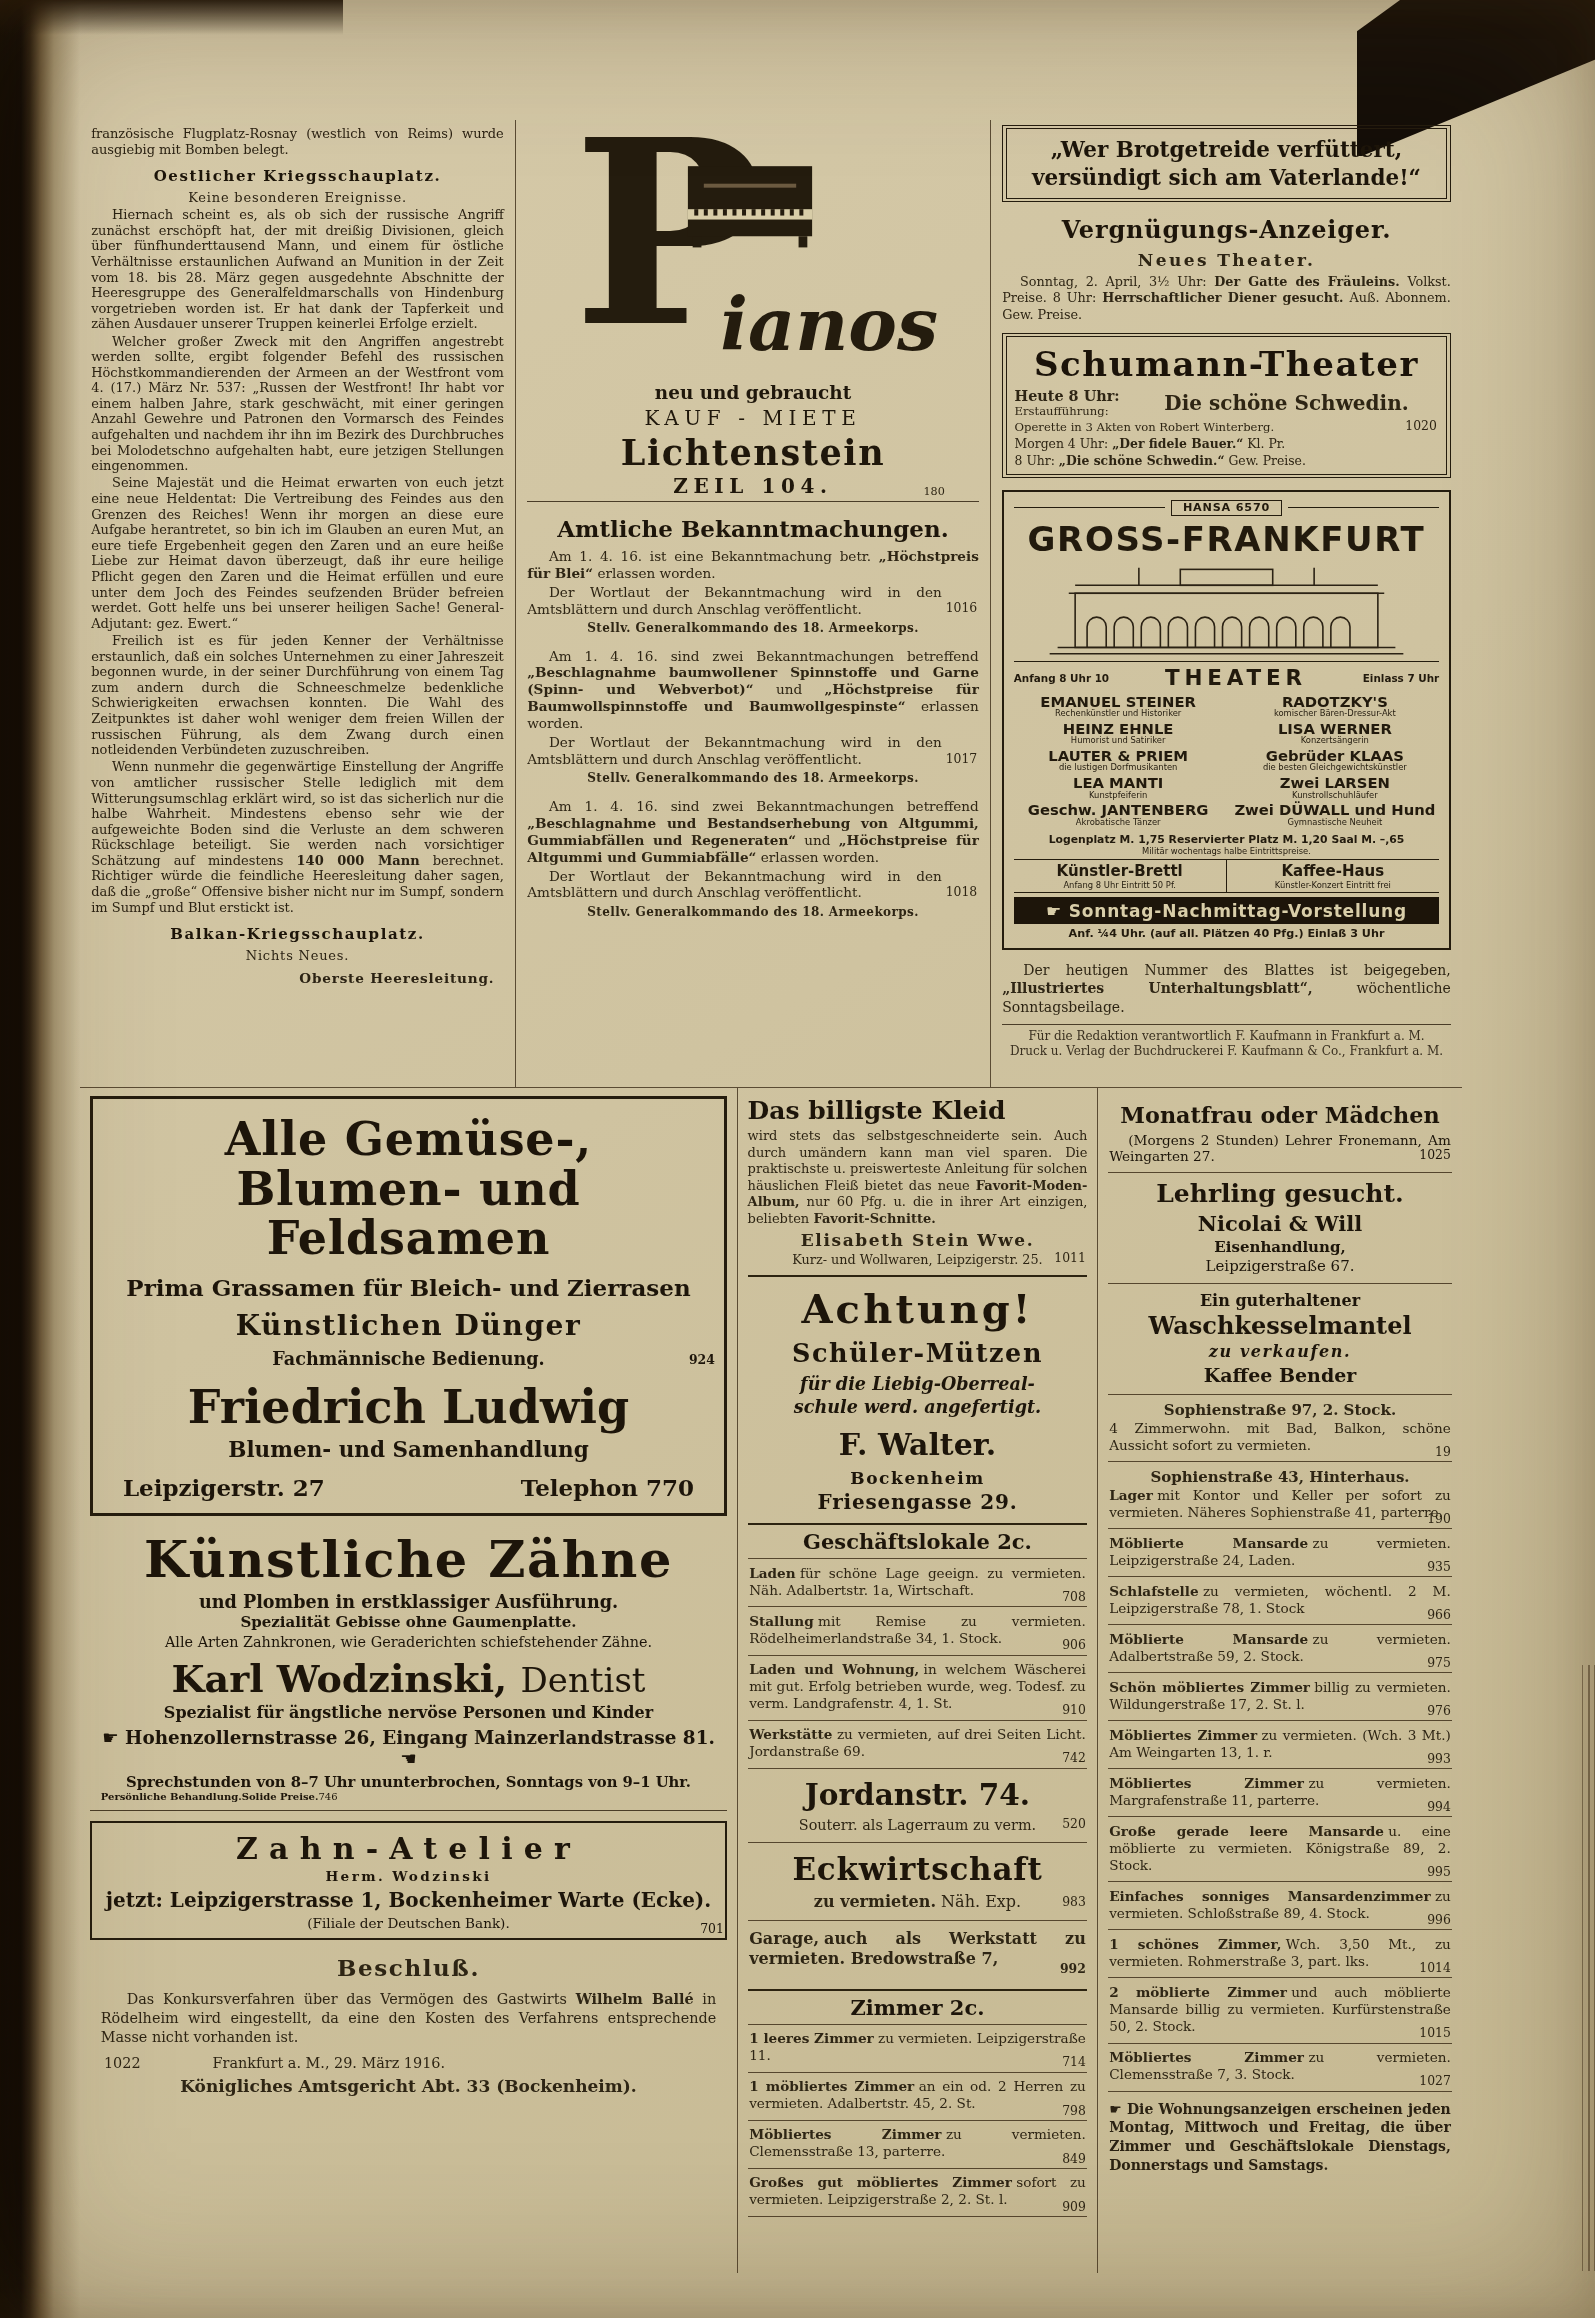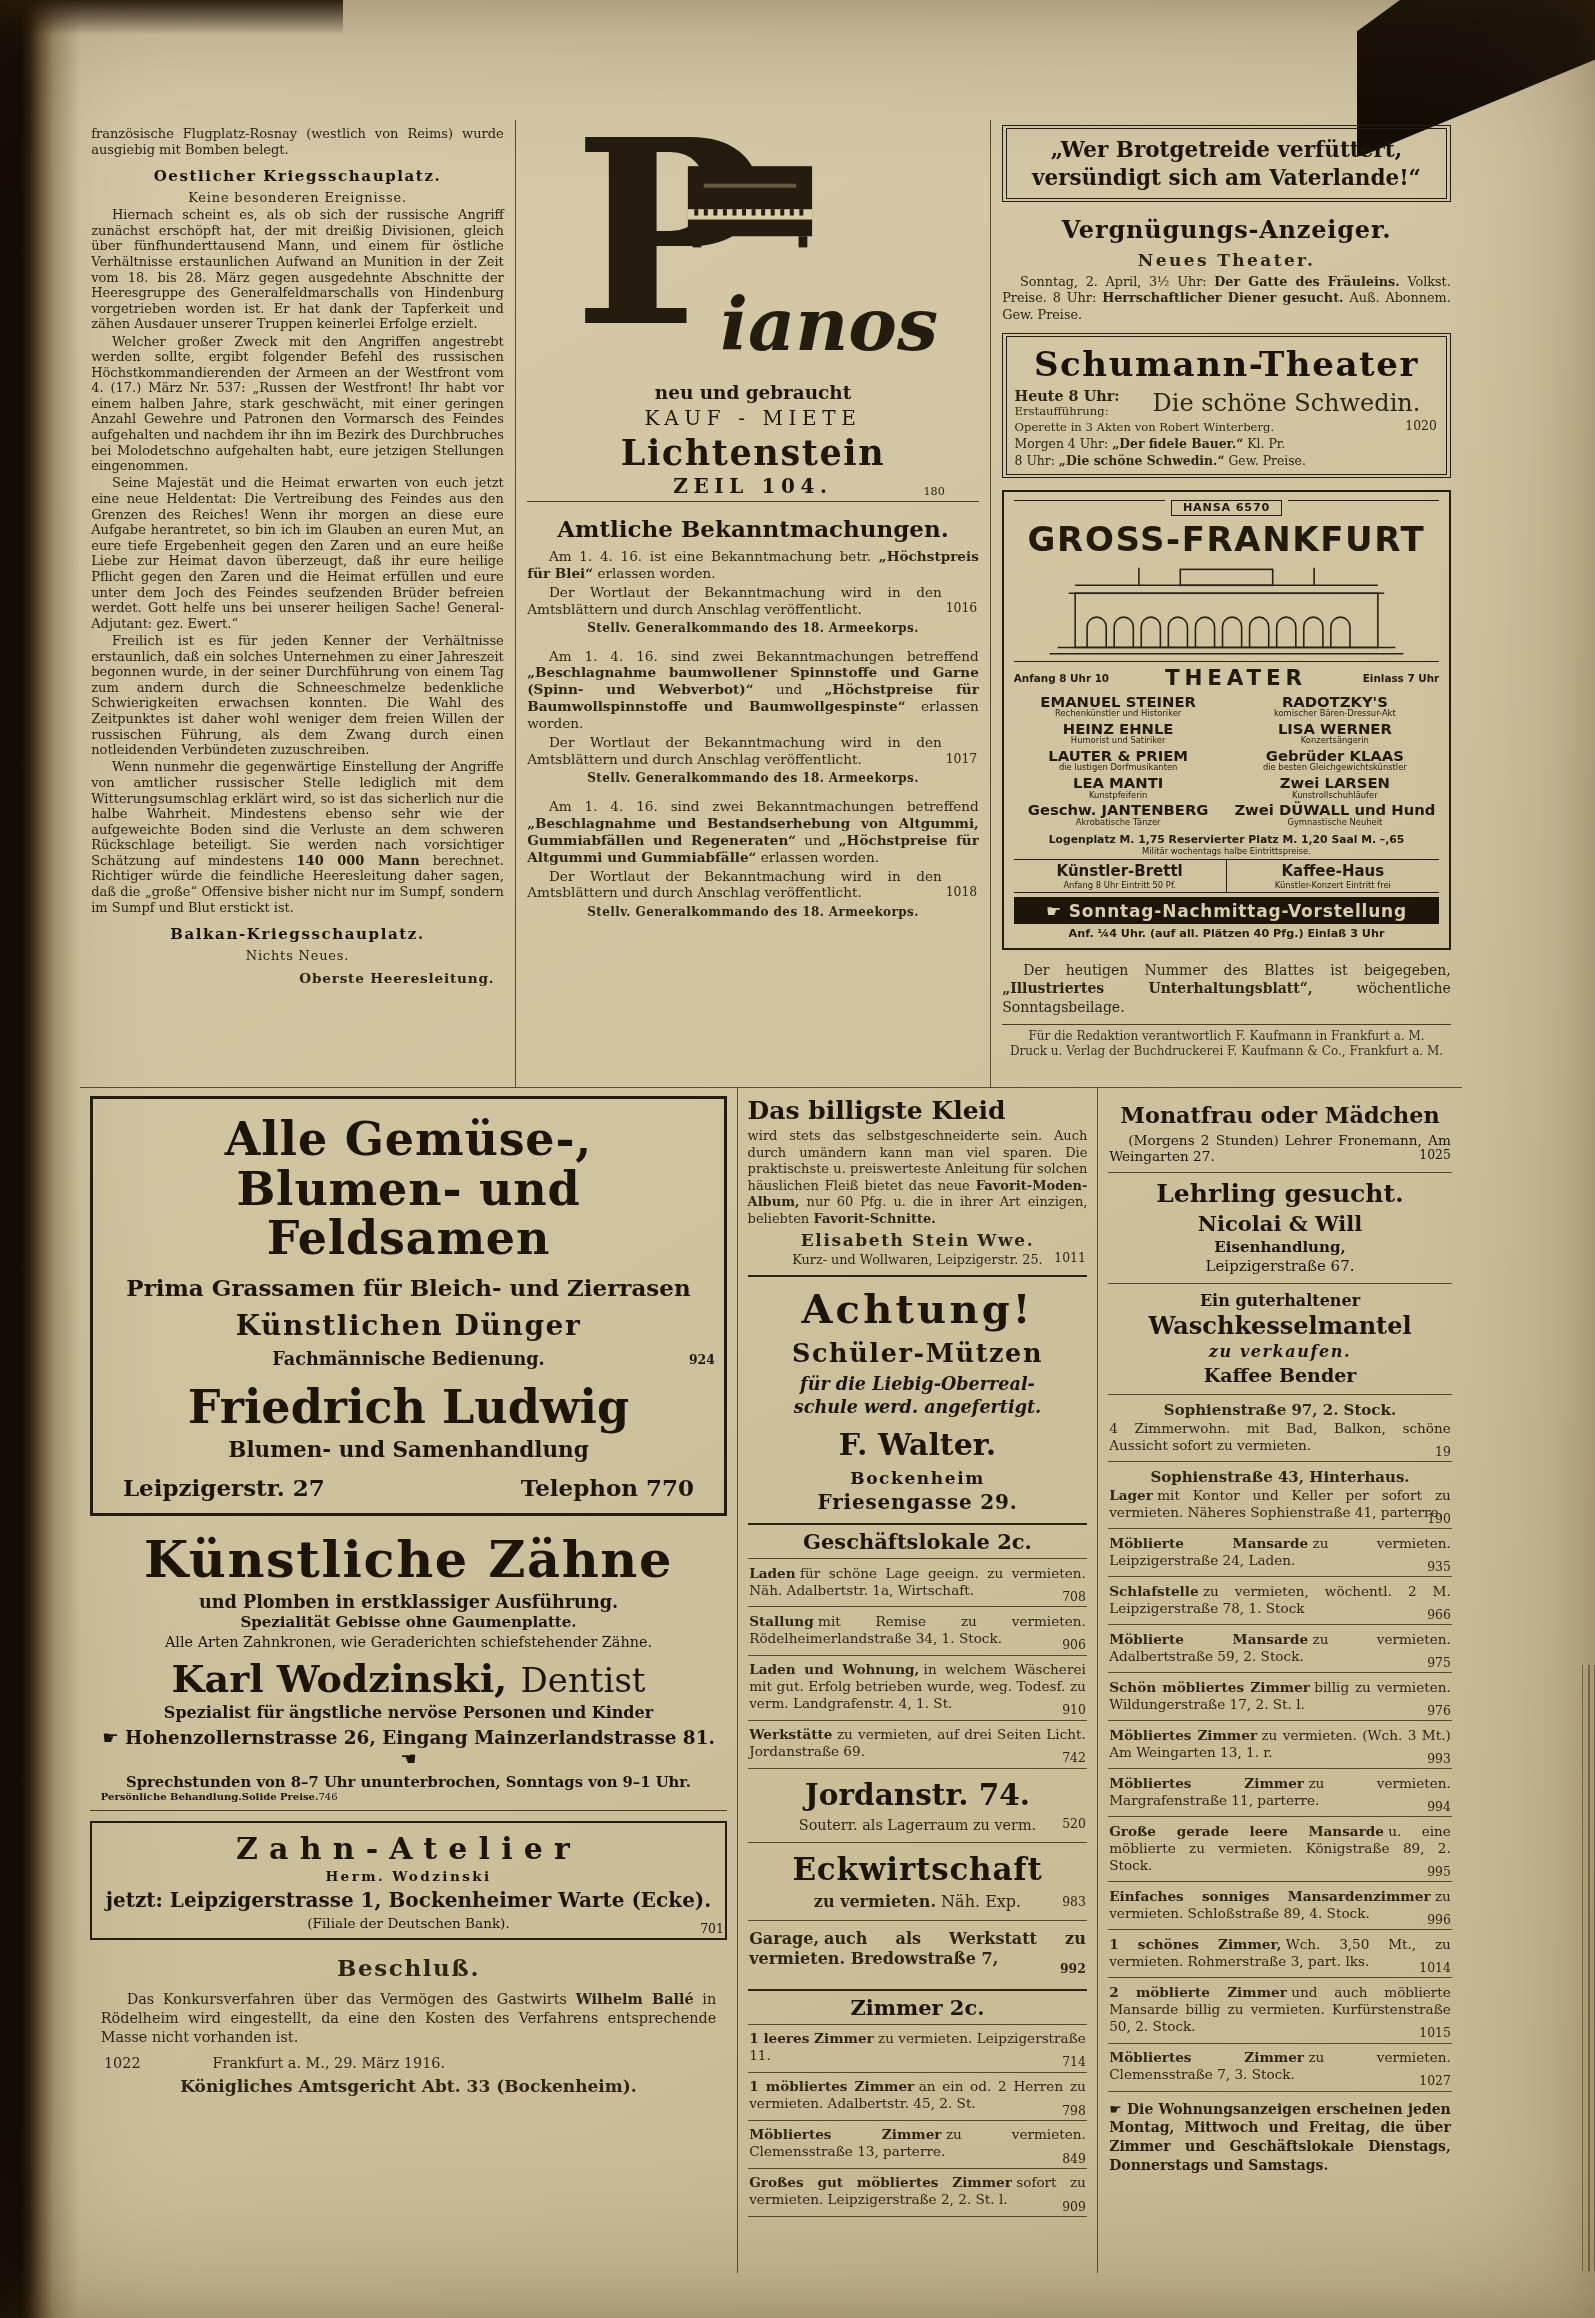--- a/index.html
+++ b/index.html
@@ -66,26 +66,26 @@
   .dbox-inner{border:1.6px solid #241c0e;padding:6.4px 8px}
   .slogan{font-size:21.5px;font-weight:700;text-align:center;line-height:1.3;color:#1d150a}
   .verg-h{font-size:24px;font-weight:700;text-align:center;margin:12.8px 0 6.4px;letter-spacing:0.8px;color:#1d150a}
   .nt-h{font-size:17px;font-weight:700;text-align:center;letter-spacing:2.4px;margin:3.2px 0 3.2px}
   .nt-t{font-size:12.8px;line-height:1.3;text-align:justify;text-indent:1.4em}
   .schumann{margin-top:9.6px}
   .sch-title{font-size:34px;font-weight:700;letter-spacing:1.6px;text-align:center;color:#1b1309}
   .sch-row{display:grid;grid-template-columns:120px 1fr;align-items:center;margin-top:3.2px}
   .sch-heute{font-size:14.4px;font-weight:700}
   .sch-erst{font-size:11.6px}
-  .sch-show{font-size:24px;font-weight:400;text-align:center}
+  .sch-show{font-size:20px;font-weight:700;text-align:center}
   .sch-op{position:relative;font-size:11.6px;margin-top:2.4px;padding-right:32px}
   .sch-l{font-size:12.4px;margin-top:1.6px}
   .gf{margin-top:11.2px}
   .gf-inner{border:2.4px solid #241c0e;padding:8px 9.6px;font-family:"DejaVu Sans",sans-serif;color:#221a0d}
-  .gf-phone-row{display:flex;gap:6px}
+  .gf-phone-row{display:flex;align-items:center;gap:6px}
   .gf-phone-row .l{flex:1;border-top:1.6px solid #241c0e}
   .gf-phone{border:1.6px solid #241c0e;padding:0.8px 11.2px;font-size:11.2px;font-weight:700;letter-spacing:0.8px}
   .gf-title{font-size:34px;font-weight:700;letter-spacing:1.6px;text-align:center;margin-top:3.2px}
   .gf-bldg{text-align:center;margin-top:3.2px}
   .gf-theater-row{display:flex;align-items:center;justify-content:space-between;margin-top:1.6px;border-top:0.8px solid #241c0e;padding-top:3.2px}
   .gf-small{font-size:10.4px;font-weight:700}
   .gf-theater{font-size:21.5px;font-weight:700;letter-spacing:4.8px}
   .gf-acts{display:grid;grid-template-columns:1fr 1fr;column-gap:8px;margin-top:3.2px}
   .gf-act{text-align:center;margin-bottom:2.4px}
   .gf-act .n{font-size:14.8px;font-weight:700;line-height:1.05}

